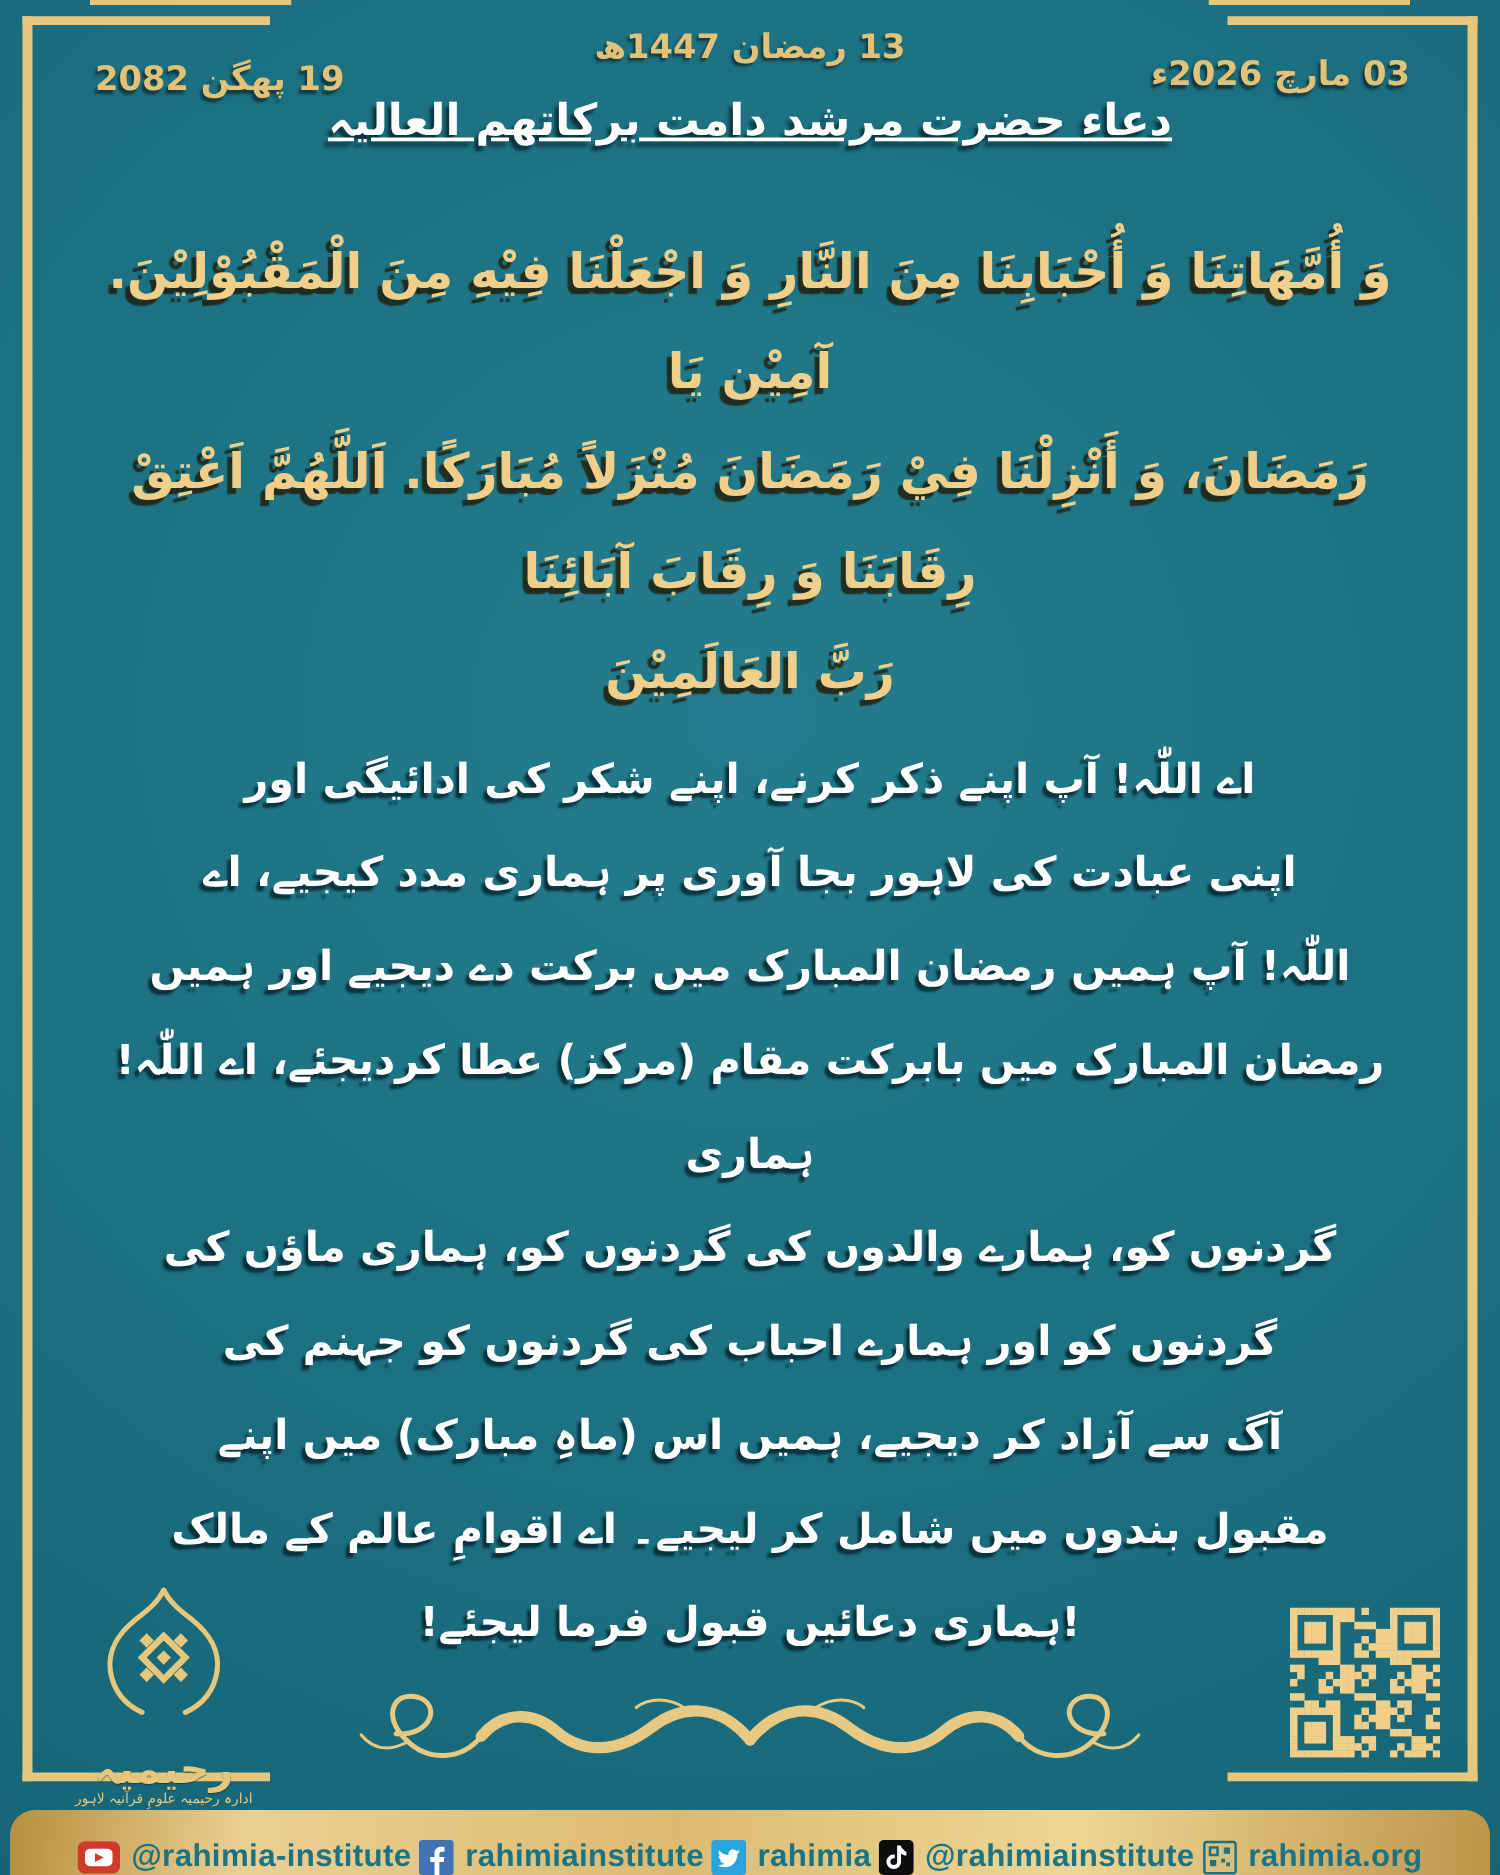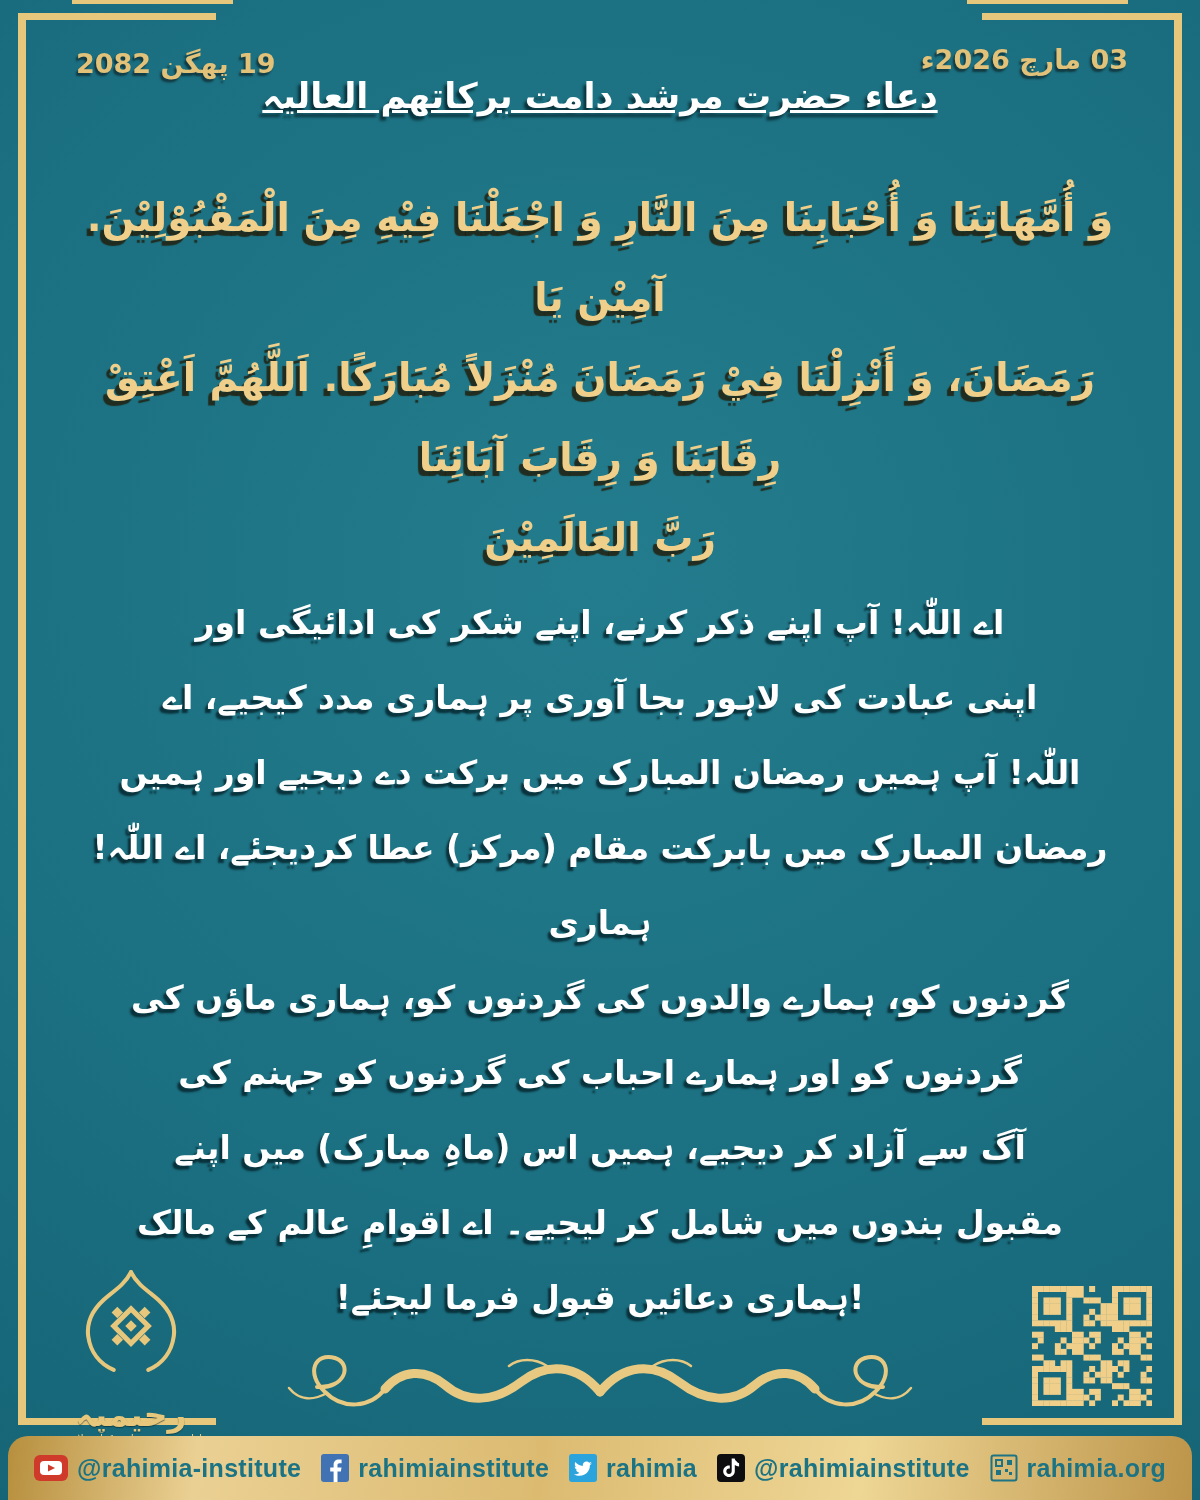--- a/index.html
+++ b/index.html
@@ -37,43 +37,44 @@
         text-shadow:-3px 4px 2px rgba(5,34,41,.8);}
   
   .logo{position:absolute;left:38px;top:1268px;width:186px;text-align:center;color:#e6c77c;}
   .logo-word{font-size:33px;font-weight:bold;line-height:34px;margin-top:20px;
              text-shadow:0 1px 1px rgba(10,40,46,.6);}
   .logo-sub{font-size:11px;line-height:14px;letter-spacing:.5px;}
   
   .qr{position:absolute;right:48px;top:1286px;width:120px;height:120px;}
   .flourish{position:absolute;left:285px;top:1336px;width:630px;height:102px;}
   
-  .footer{position:absolute;left:8px;right:8px;bottom:0;height:64px;
+  .footer{position:absolute;left:8px;right:8px;bottom:0;height:52px;
           border-radius:20px 20px 0 0;
           background:linear-gradient(96deg,#b78f3e 0%,#ead093 16%,#dcbb71 45%,#eed695 72%,#bd954a 100%);
-          display:flex;align-items:center;justify-content:space-between;padding:0 26px;box-sizing:border-box;}
+          display:flex;align-items:flex-end;justify-content:space-between;padding:0 54px;box-sizing:border-box;}
   .social{display:flex;align-items:center;gap:9px;color:#1b7383;font-weight:bold;
           font-size:25px;font-family:"Liberation Sans",sans-serif;letter-spacing:.3px;
           text-decoration:none;cursor:pointer;}
   .social svg{display:block;}
 </style>
 </head>
 <body>
 
 <div class="poster">
 
   <div class="fl fl-left"></div>
   <div class="fl fl-right"></div>
   <div class="fl fl-topleft"></div>
   <div class="fl fl-topright"></div>
   <div class="fl fl-botleft"></div>
   <div class="fl fl-botright"></div>
   <div class="fl fl-dash-left"></div>
   <div class="fl fl-dash-right"></div>
 
+  <div class="date date-hijri" dir="rtl">13 رمضان 1447ھ</div>
   <div class="date date-greg" dir="rtl">03 مارچ 2026ء</div>
   <div class="date date-bikrami" dir="rtl">19 پھگن 2082</div>
   <h1 class="title" dir="rtl">دعاء حضرت مرشد دامت برکاتھم العالیہ</h1>
 
   <div class="arabic" dir="rtl">
     <div>وَ أُمَّهَاتِنَا وَ أُحْبَابِنَا مِنَ النَّارِ وَ اجْعَلْنَا فِيْهِ مِنَ الْمَقْبُوْلِيْنَ. آمِيْن يَا</div>
     <div>رَمَضَانَ، وَ أَنْزِلْنَا فِيْ رَمَضَانَ مُنْزَلاً مُبَارَكًا. اَللَّهُمَّ اَعْتِقْ رِقَابَنَا وَ رِقَابَ آبَائِنَا</div>
     <div>رَبَّ العَالَمِيْنَ</div>
   </div>
 

